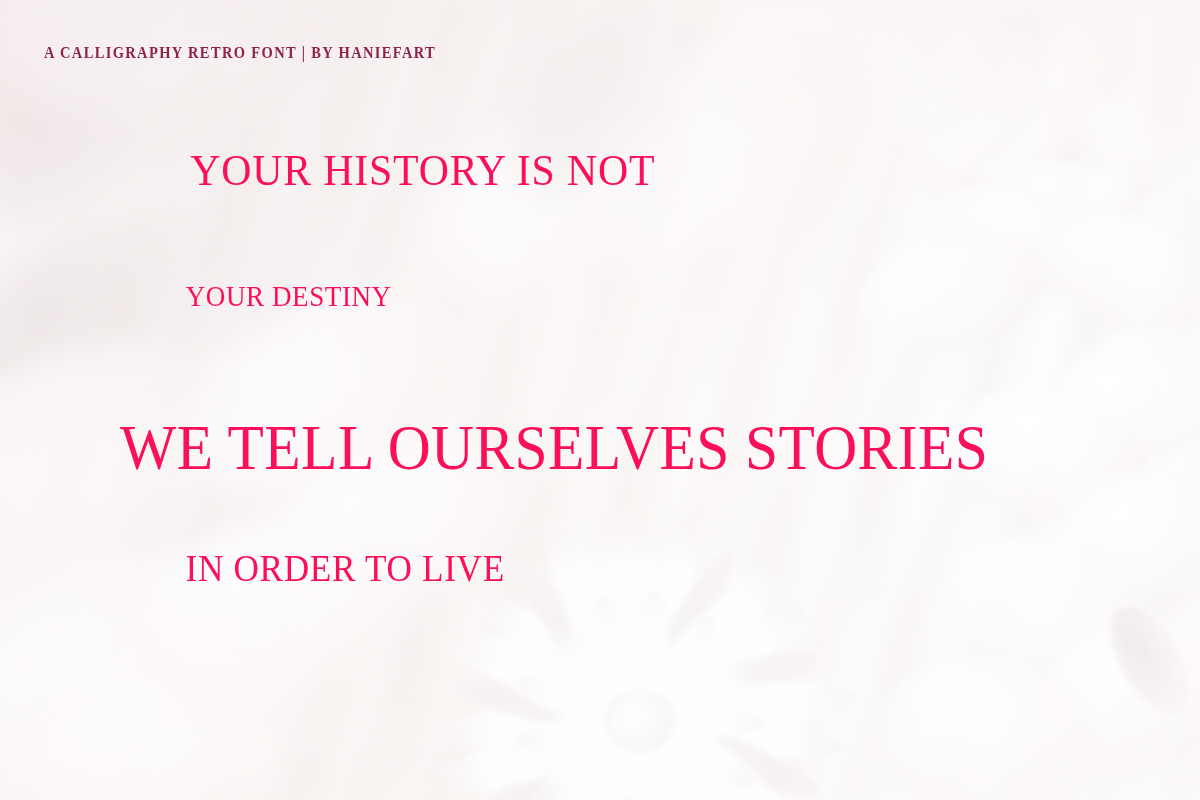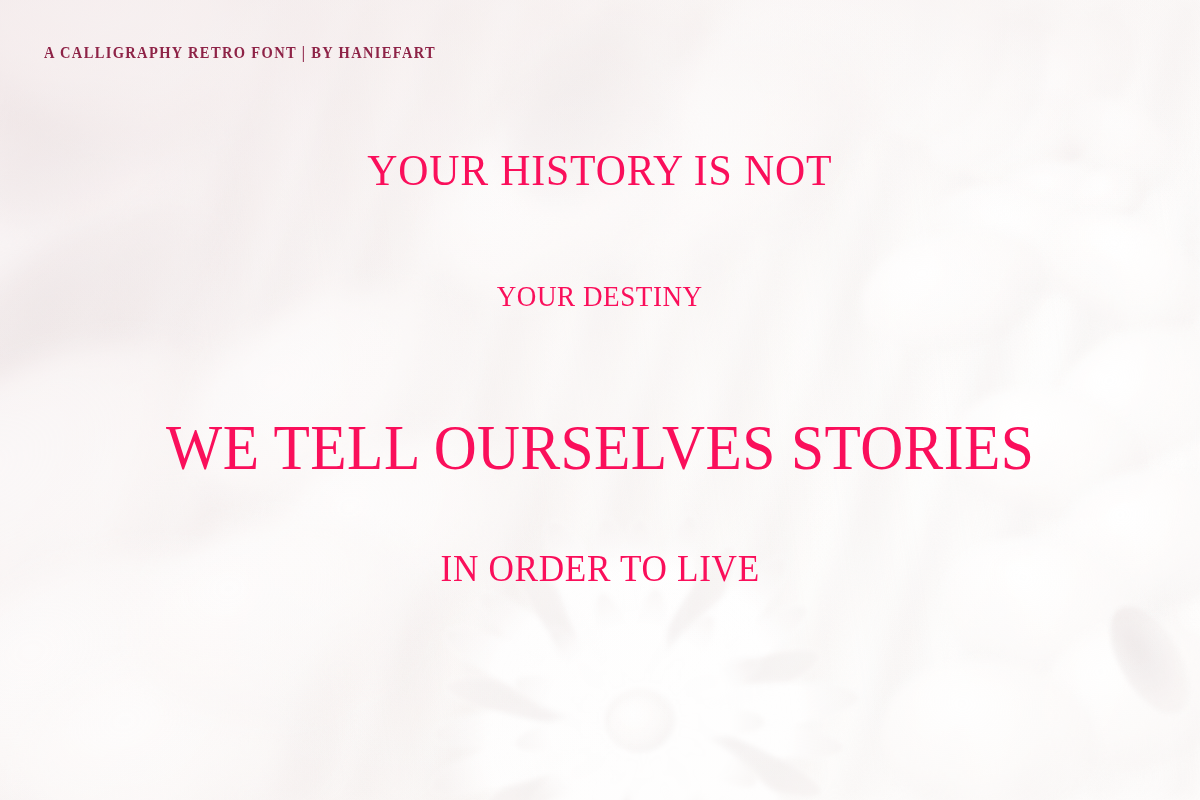--- a/index.html
+++ b/index.html
@@ -159,21 +159,21 @@
     font-stretch: condensed;
     transform: scaleY(1.18);
     transform-origin: left top;
   }
 
   #quote-block {
     position: absolute;
     left: 0;
     right: 0;
     top: 148px;
-    text-align: center;
+    text-align: left;
   }
 
   .quote-line {
     color: #fa0f5b;
     font-family: "Liberation Serif", "DejaVu Serif", serif;
     font-weight: 400;
     text-transform: uppercase;
     white-space: nowrap;
     line-height: 1.0;
     font-size: 76px;

